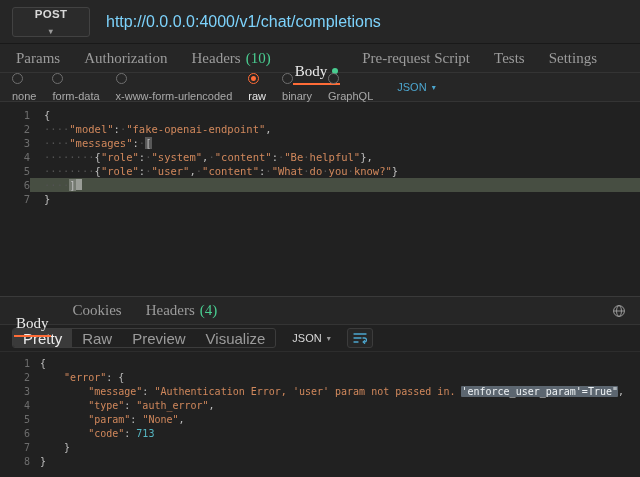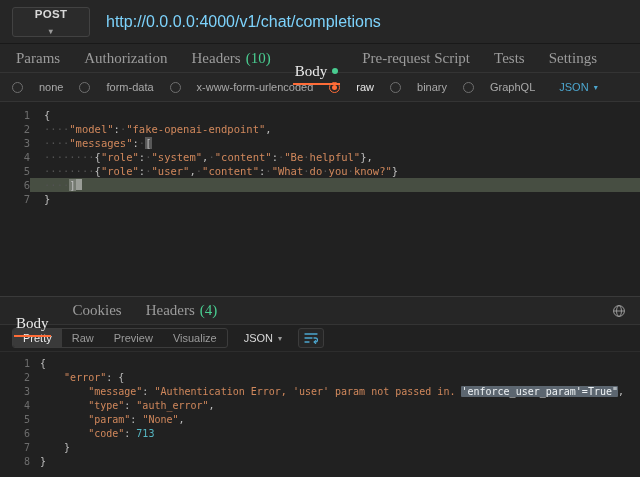--- a/index.html
+++ b/index.html
@@ -25,21 +25,21 @@
   .tab { padding:0 12px; height:100%; display:flex; align-items:center; gap:5px;
          color:#9b9b9b; font-size:15px; position:relative; cursor:pointer; white-space:nowrap;font-family:Liberation Serif, serif; }
   .tab.active { color:#ebebeb;margin-top:26px; }
   .tab.active::after { content:""; position:absolute; left:10px; right:10px; bottom:0;
                        height:2px; background:#ff6c37; }
   .count { color:#49cc90; }
   .dot { width:6px; height:6px; border-radius:50%; background:#49cc90; flex:none; }
   
   .modes { display:flex; align-items:center; gap:16px; height:29px; padding:0 12px;
            background:#262626; border-bottom:1px solid #343434; font-size:11px; }
-  .mode { display:flex; align-items:flex-end; gap:16px; color:#a9a9a9; cursor:pointer; white-space:nowrap; }
+  .mode { display:flex; align-items:flex-start; gap:6px; color:#a9a9a9; cursor:pointer; white-space:nowrap;flex-direction:column; }
   .radio { width:11px; height:11px; border-radius:50%; border:1px solid #6f6f6f; position:relative; flex:none; }
   .mode.sel .radio { border-color:#ff6c37; }
   .mode.sel .radio::after { content:""; position:absolute; inset:2px; border-radius:50%; background:#ff6c37; }
   .mode.sel { color:#e6e6e6; }
   .lang { display:flex; align-items:center; gap:5px; color:#4ca6cf; margin-left:8px; cursor:pointer; }
   .lang .chev { color:#4ca6cf; }
   
   .editor { background:#212121; font-family:"DejaVu Sans Mono","Liberation Mono",monospace;
             font-size:10.5px; overflow:hidden; }
   #req-editor { height:194px; padding-top:6px; }
@@ -57,21 +57,21 @@
   .c-bm { background:rgba(255,255,255,.25); }
   .cursor { display:inline-block; width:6px; height:11px; background:rgba(255,255,255,.45);
             vertical-align:-1px; }
   
   .resp-tabs { display:flex; align-items:center; height:29px; background:#262626;
                border-top:1px solid #3a3a3a; border-bottom:1px solid #343434; padding:0 4px; }
   .globe { margin-left:auto; margin-right:10px; display:flex; align-items:center; cursor:pointer; }
   .resp-toolbar { display:flex; align-items:center; height:27px; background:#212121;
                   padding:0 12px; border-bottom:1px solid #2d2d2d; }
   .views { display:flex; border:1px solid #3c3c3c; border-radius:3px; overflow:hidden; height:20px; }
-  .view { padding:0 10px; display:flex; align-items:center; color:#9b9b9b; font-size:11px; cursor:pointer; }
+  .view { padding:0 10px; display:flex; align-items:center; color:#9b9b9b; font-size:15px; cursor:pointer; }
   .view.active { background:#3a3a3a; color:#ededed; }
   .resp-lang { display:flex; align-items:center; gap:5px; color:#d9d9d9; font-size:11px;
                margin-left:16px; cursor:pointer; }
   .wrap-btn { margin-left:16px; width:26px; height:20px; border:1px solid #3c3c3c; border-radius:3px;
               display:flex; align-items:center; justify-content:center; cursor:pointer; background:#262626; }
 </style>
 </head>
 <body>
 
 <div class="app">

